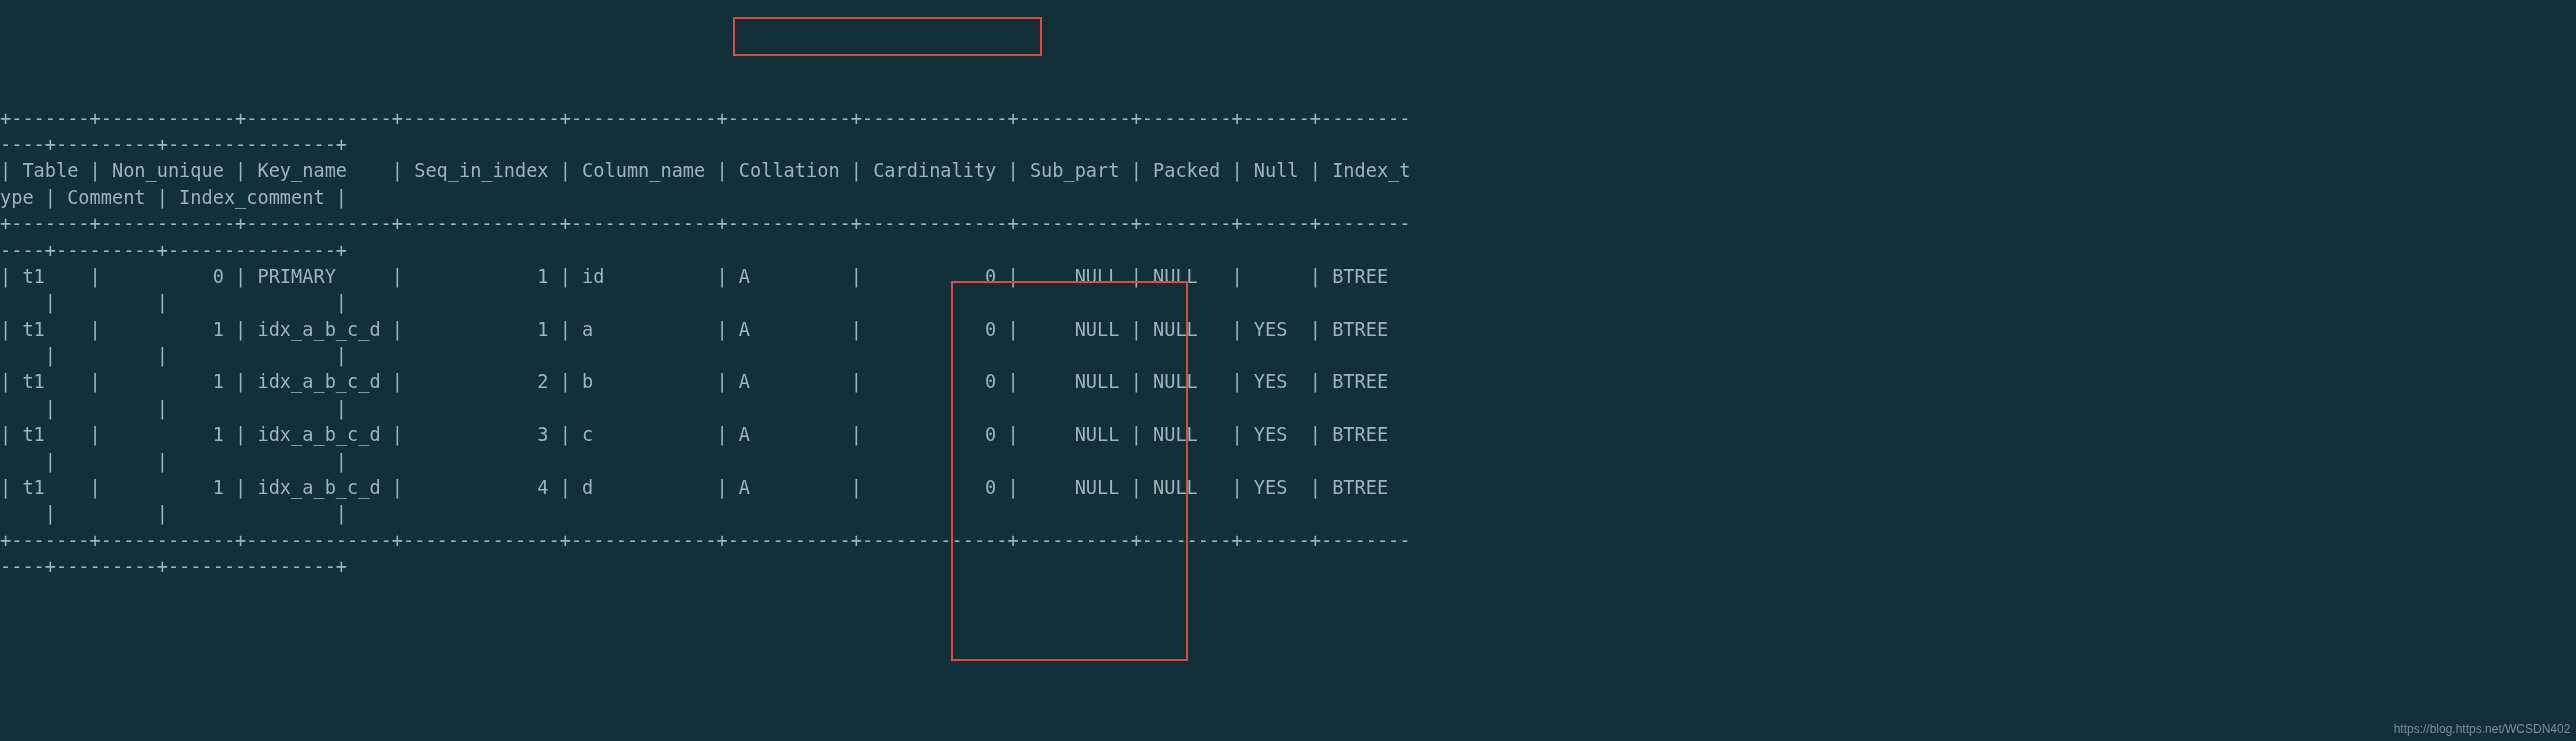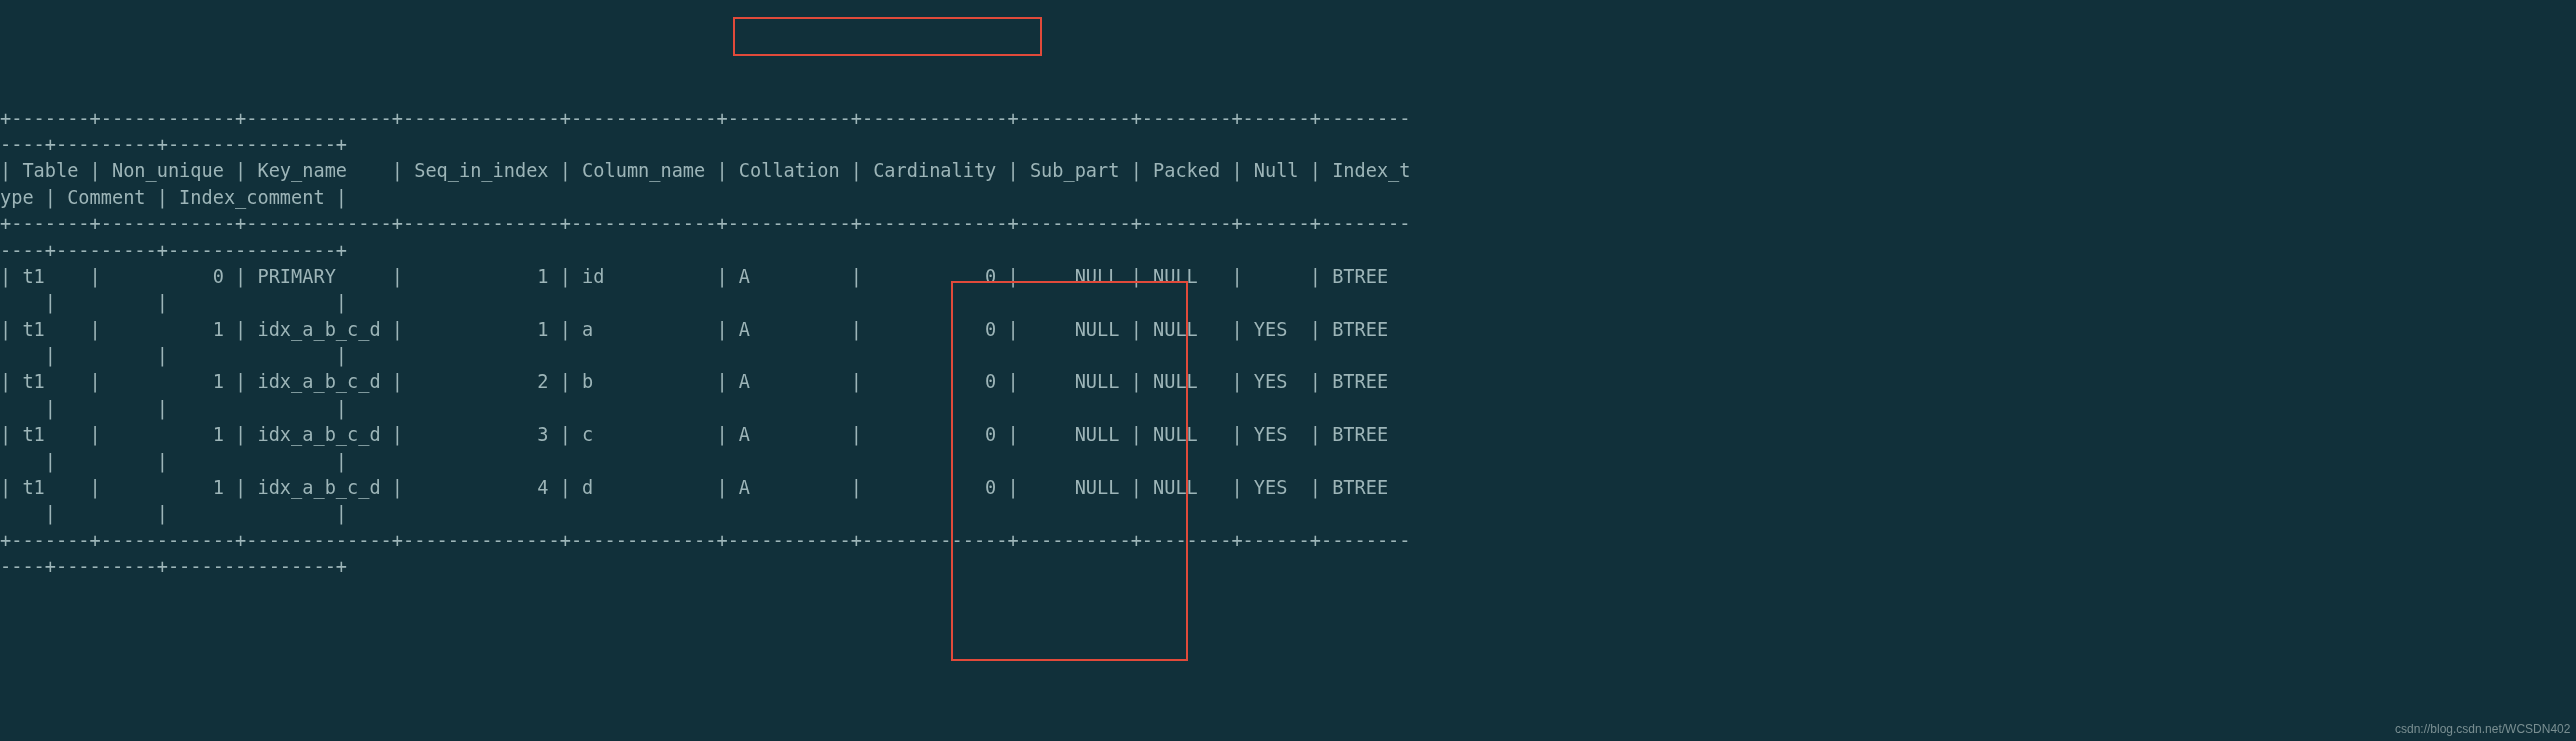--- a/index.html
+++ b/index.html
@@ -52,17 +52,17 @@
 | t1    |          1 | idx_a_b_c_d |            3 | c           | A         |           0 |     NULL | NULL   | YES  | BTREE  
     |         |               |
 | t1    |          1 | idx_a_b_c_d |            4 | d           | A         |           0 |     NULL | NULL   | YES  | BTREE  
     |         |               |
 +-------+------------+-------------+--------------+-------------+-----------+-------------+----------+--------+------+--------
 ----+---------+---------------+</span>
 
 <div class="hl-red" style="left:733px; top:17px; width:309px; height:39px;"></div>
 <div class="hl-red" style="left:951px; top:281px; width:237px; height:380px;"></div>
 
-<div class="watermark">csdn://blog.csdn.net/WCSDN402</div>
+<div class="watermark">https://blog.https.net/WCSDN402</div>
 
 
 
 
 
 </body></html>

